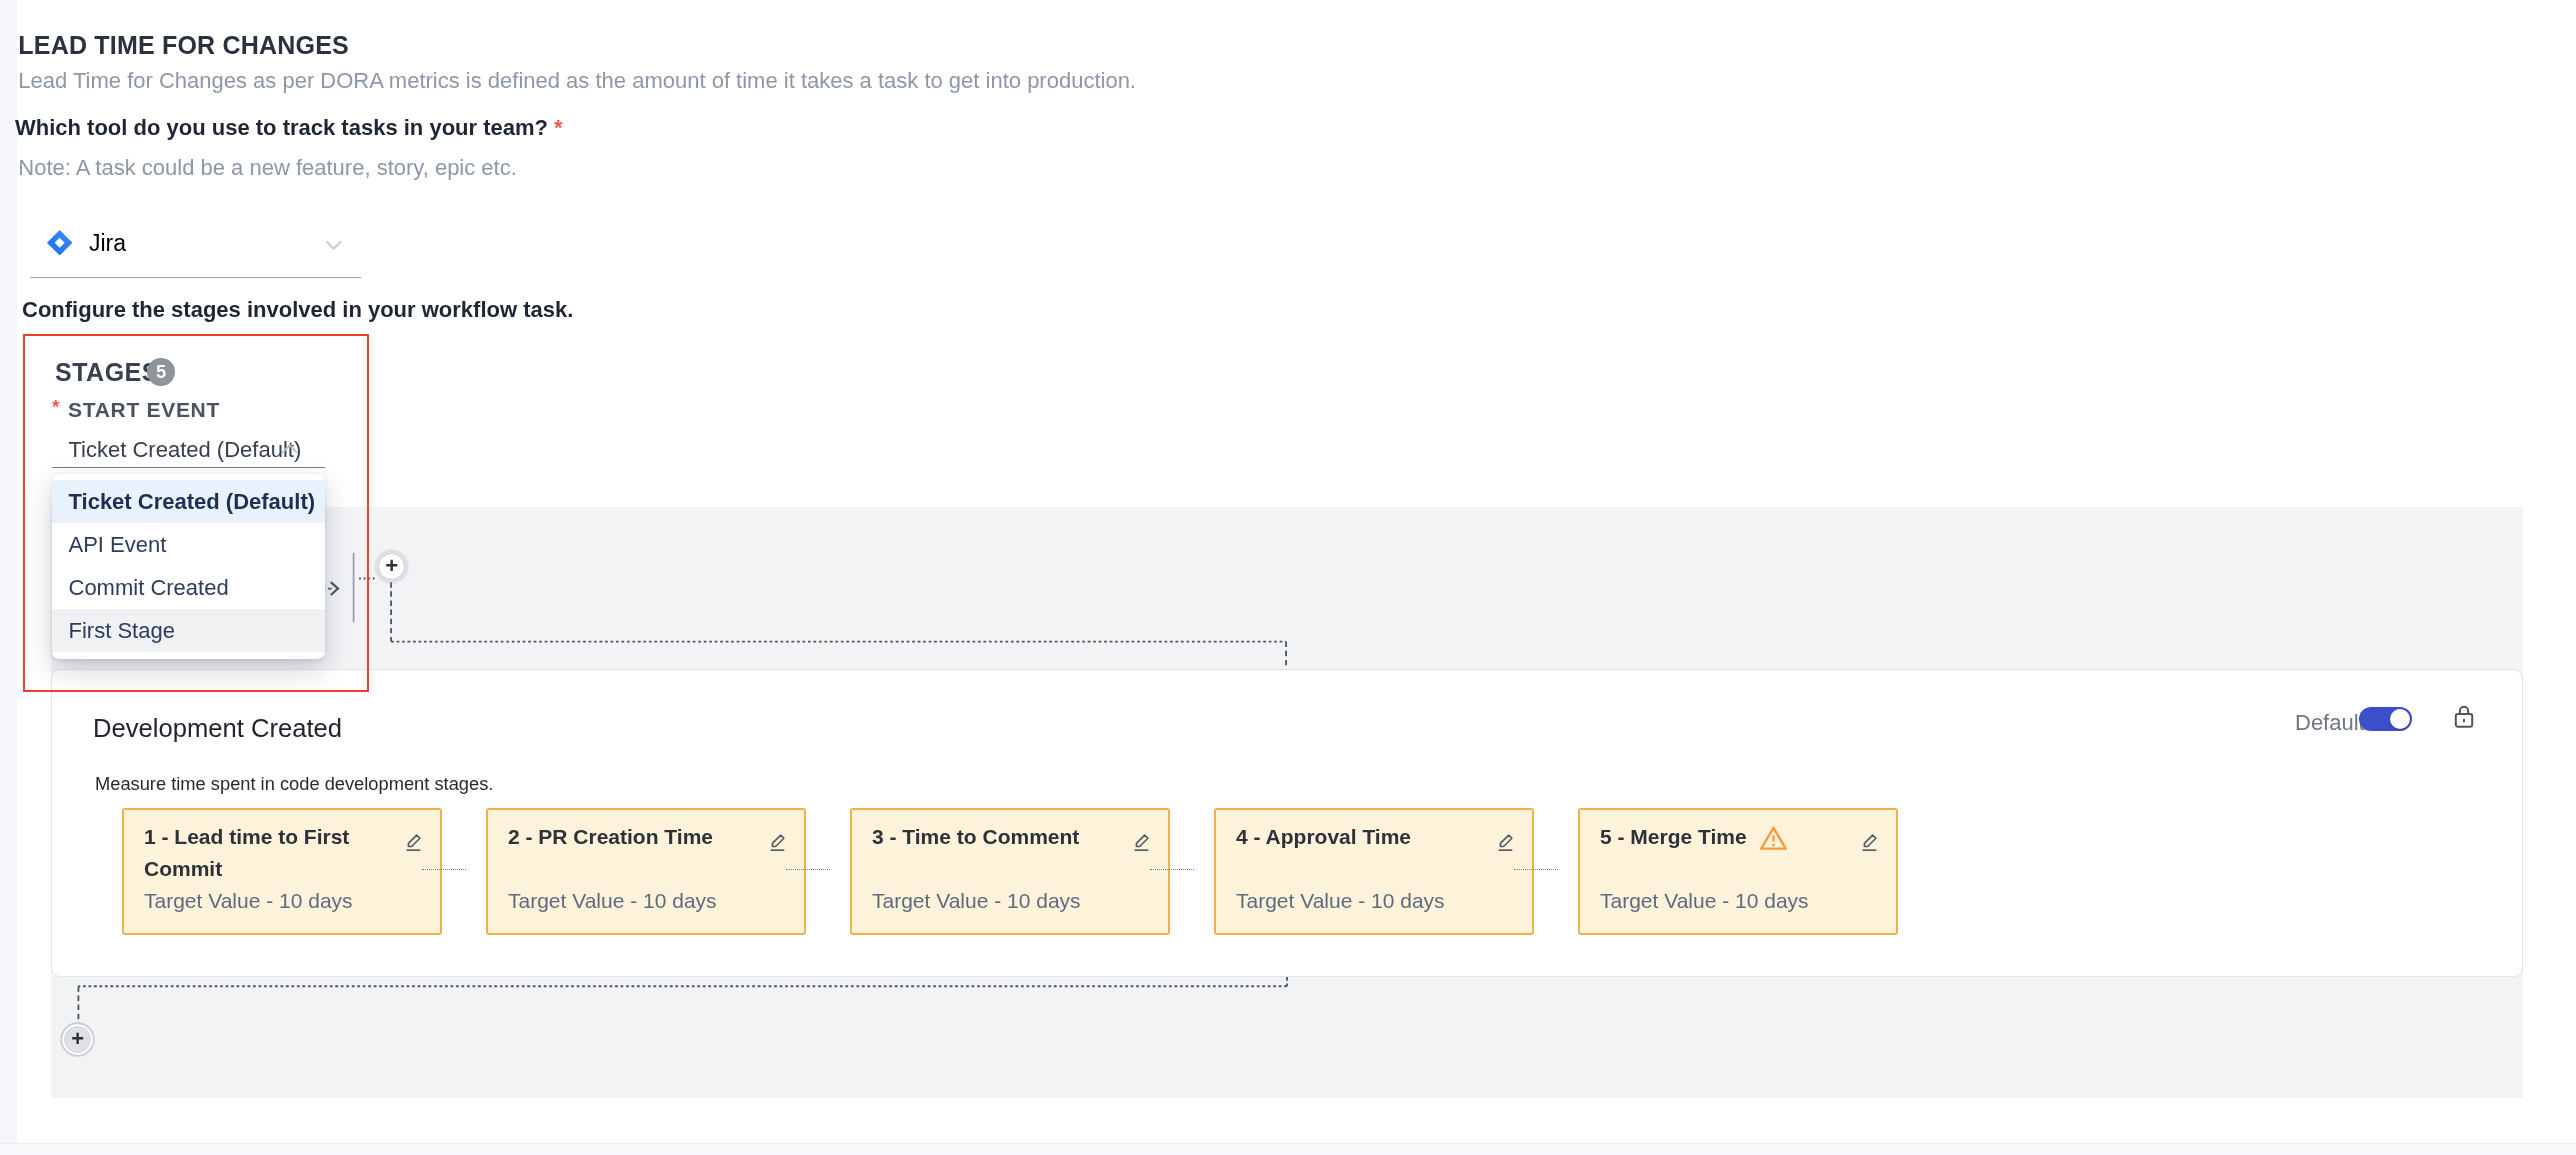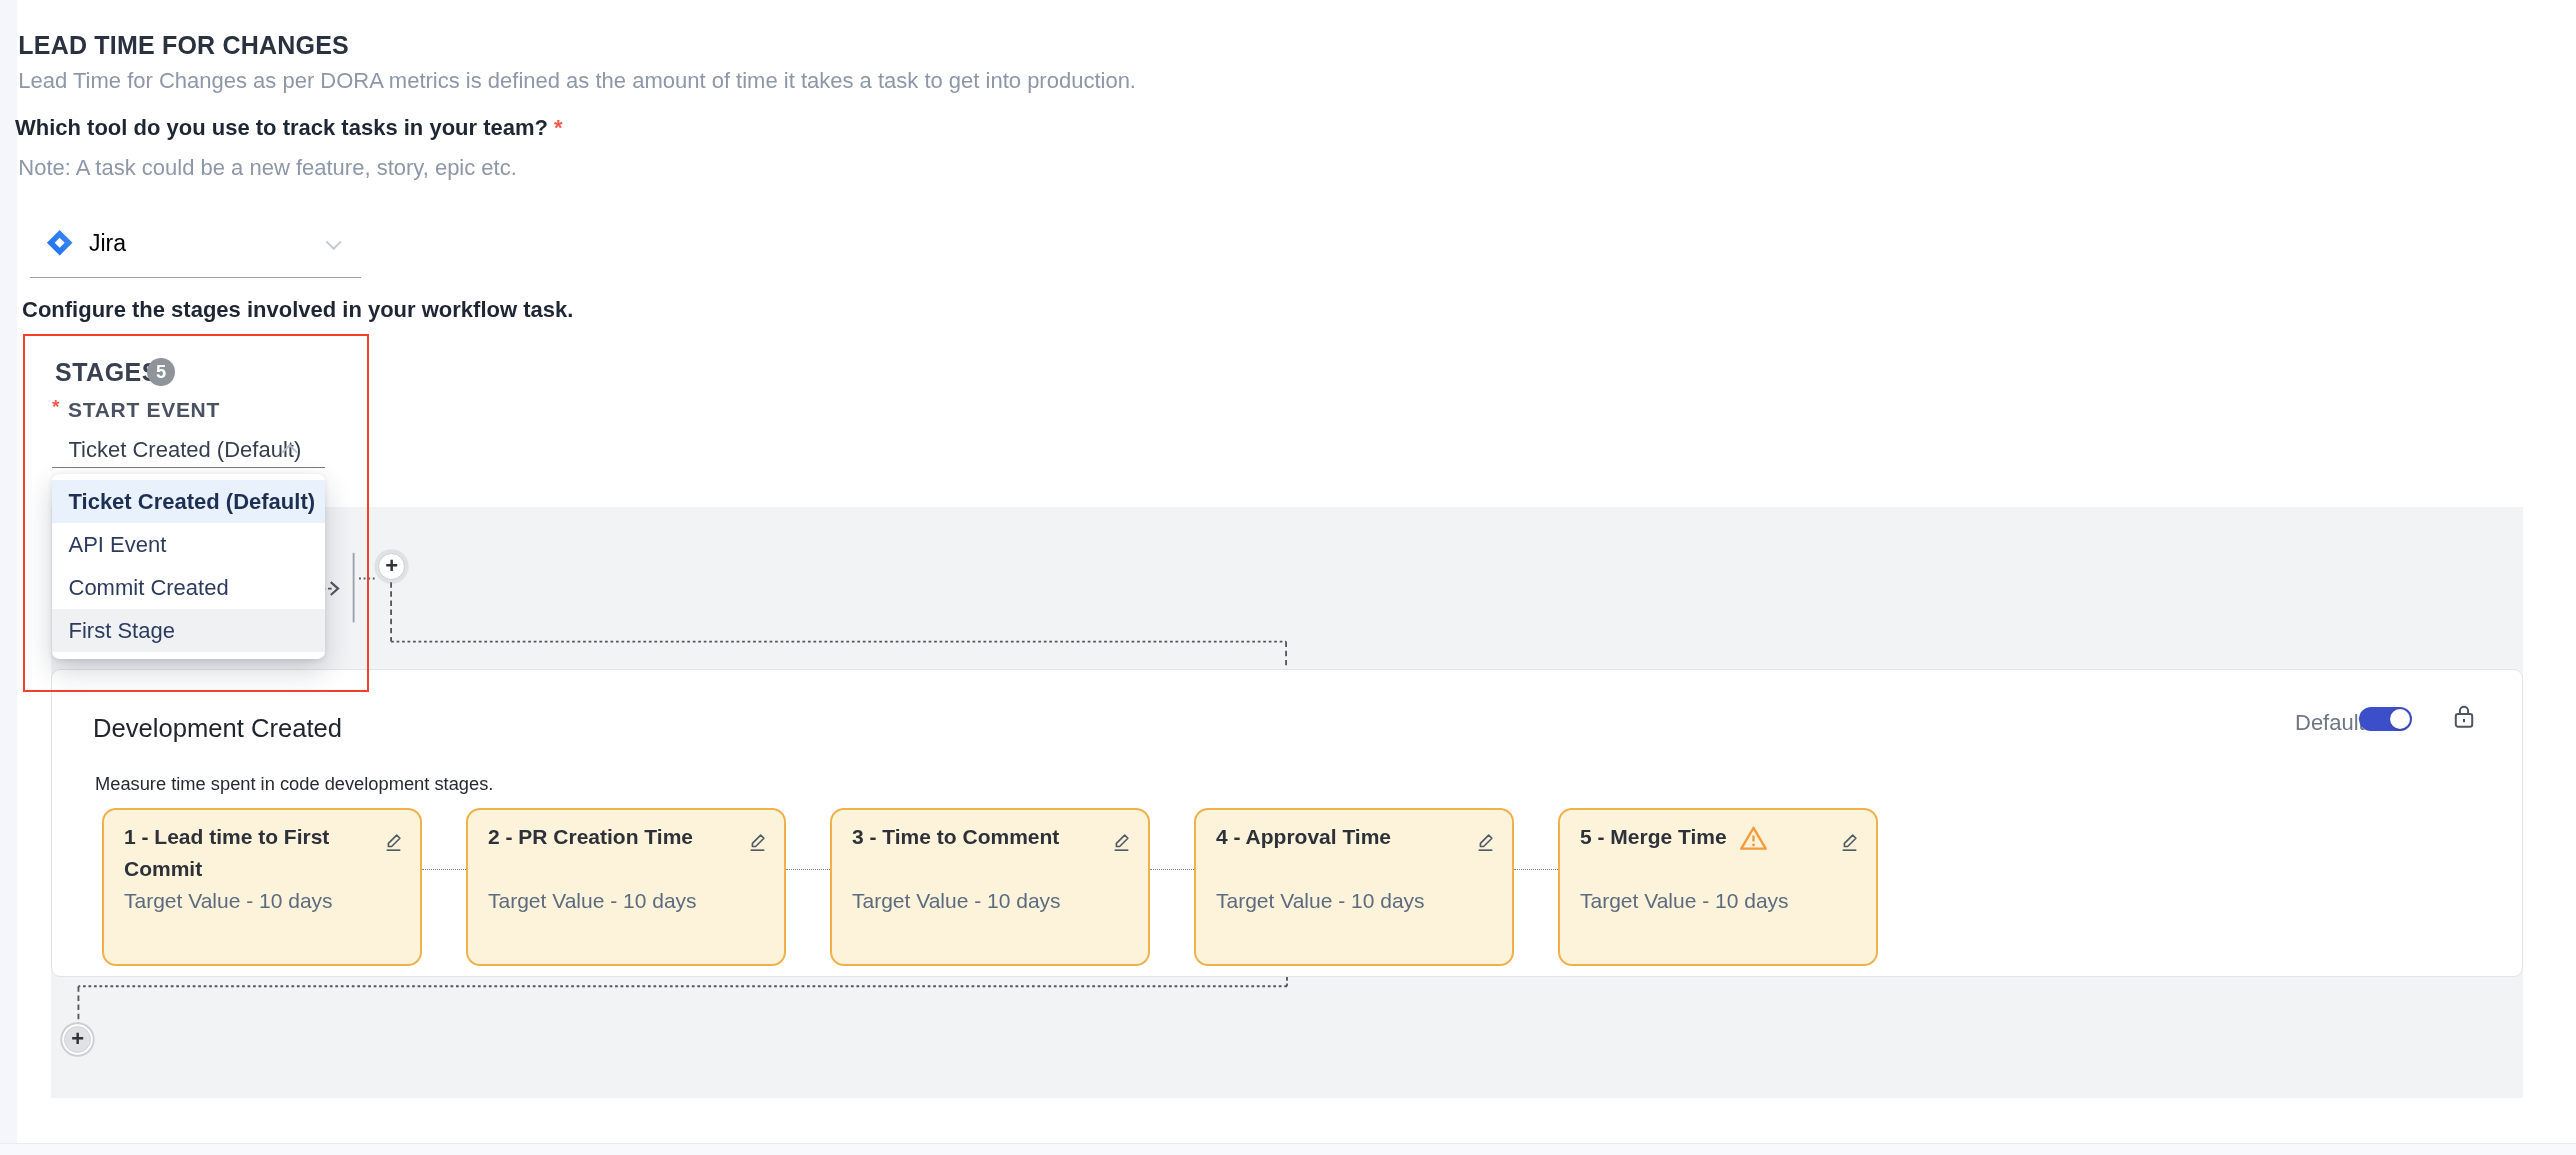--- a/index.html
+++ b/index.html
@@ -56,21 +56,21 @@
   
   .dev-card { left:51px; top:669px; width:2472px; height:308px; background:#ffffff; border:1.8px solid #e2e4e8; border-radius:9.1px; z-index:10; }
   .dev-title { position:absolute; left:41px; top:44px; font-size:25.6px; font-weight:500; color:#20242d; }
   .dev-desc { position:absolute; left:43px; top:103px; font-size:18.3px; color:#262a32; }
   .active-label { position:absolute; left:2243px; top:40px; font-size:22px; color:#6e7682; }
   .toggle { position:absolute; left:2307px; top:37px; width:53px; height:24px; border-radius:12px; background:#3d4eca; cursor:pointer; }
   .toggle-knob { position:absolute; left:31px; top:1.8px; width:20px; height:20px; border-radius:50%; background:#ffffff; box-shadow:0 0.9px 1.8px rgba(0,0,0,.25); }
   .lock-icon { position:absolute; left:2400px; top:33px; cursor:pointer; }
 
   
-  .stage-card { position:absolute; top:138px; width:320px; height:158px; background:#fcf3da; border:2.7px solid #f0b14a; border-radius:14px; cursor:pointer; }
+  .stage-card { position:absolute; top:138px; width:320px; height:127px; background:#fcf3da; border:2.7px solid #f0b14a; border-radius:3px; cursor:pointer;margin-left:20px; }
   .stage-head { position:absolute; left:20px; top:11px; display:flex; align-items:flex-start; gap:12.8px; max-width:256px; }
   .stage-title { font-size:21px; font-weight:700; color:#2e313a; line-height:32px; max-width:216px; }
   .warn-icon { margin-top:3.7px; flex:0 0 auto; }
   .edit-icon { position:absolute; right:16.5px; top:20px; cursor:pointer; }
   .stage-target { position:absolute; left:20px; top:79px; font-size:21px; color:#5d6b81; }
   .card-connector { position:absolute; top:199px; width:44px; border-top:1.8px dotted #7a8087; }
 </style>
 </head>
 <body>
 

